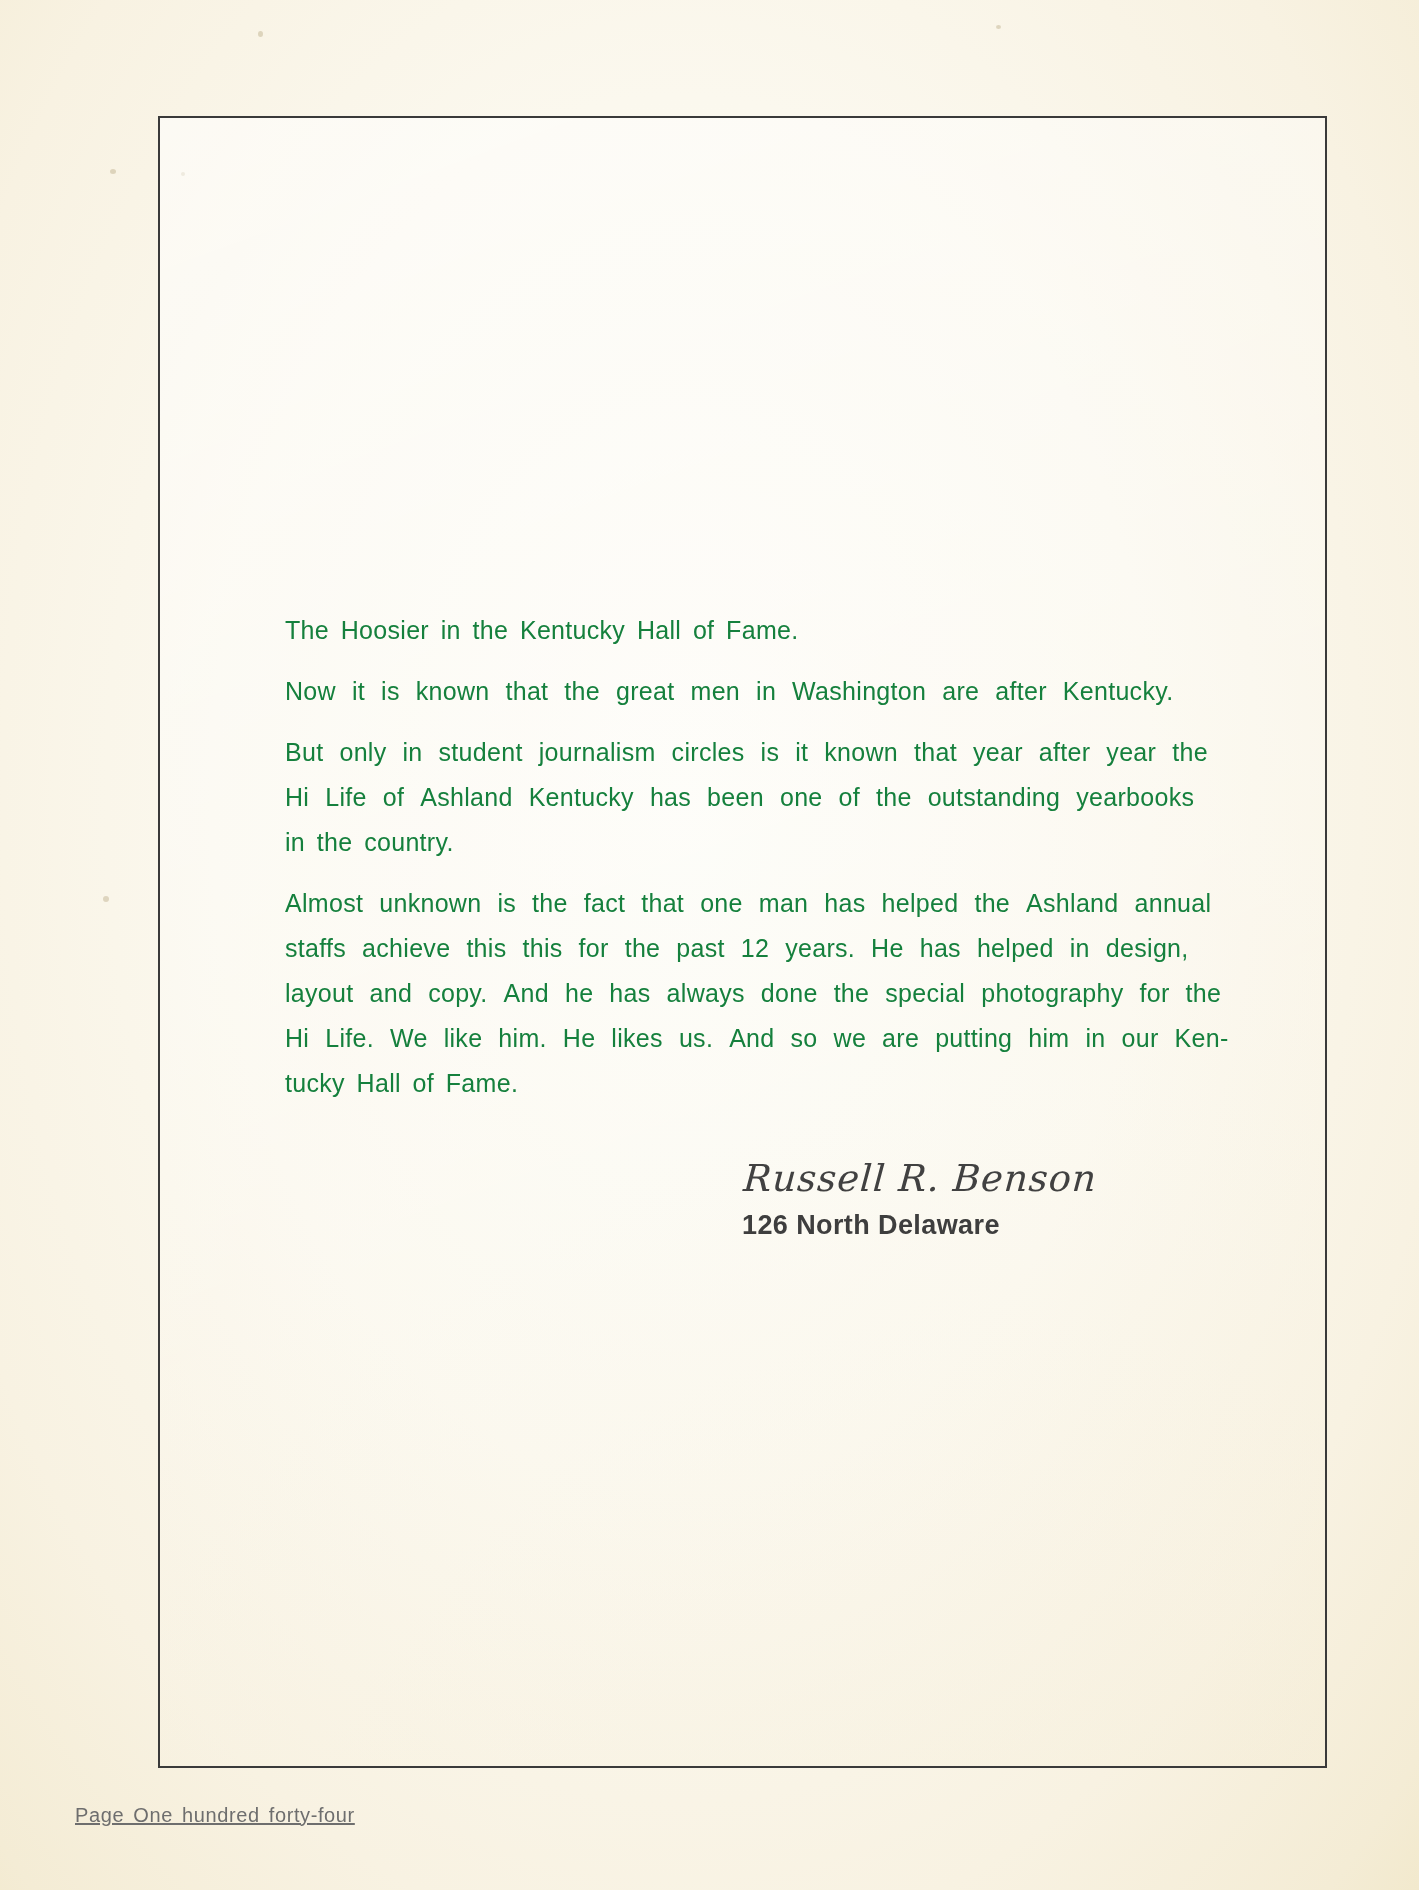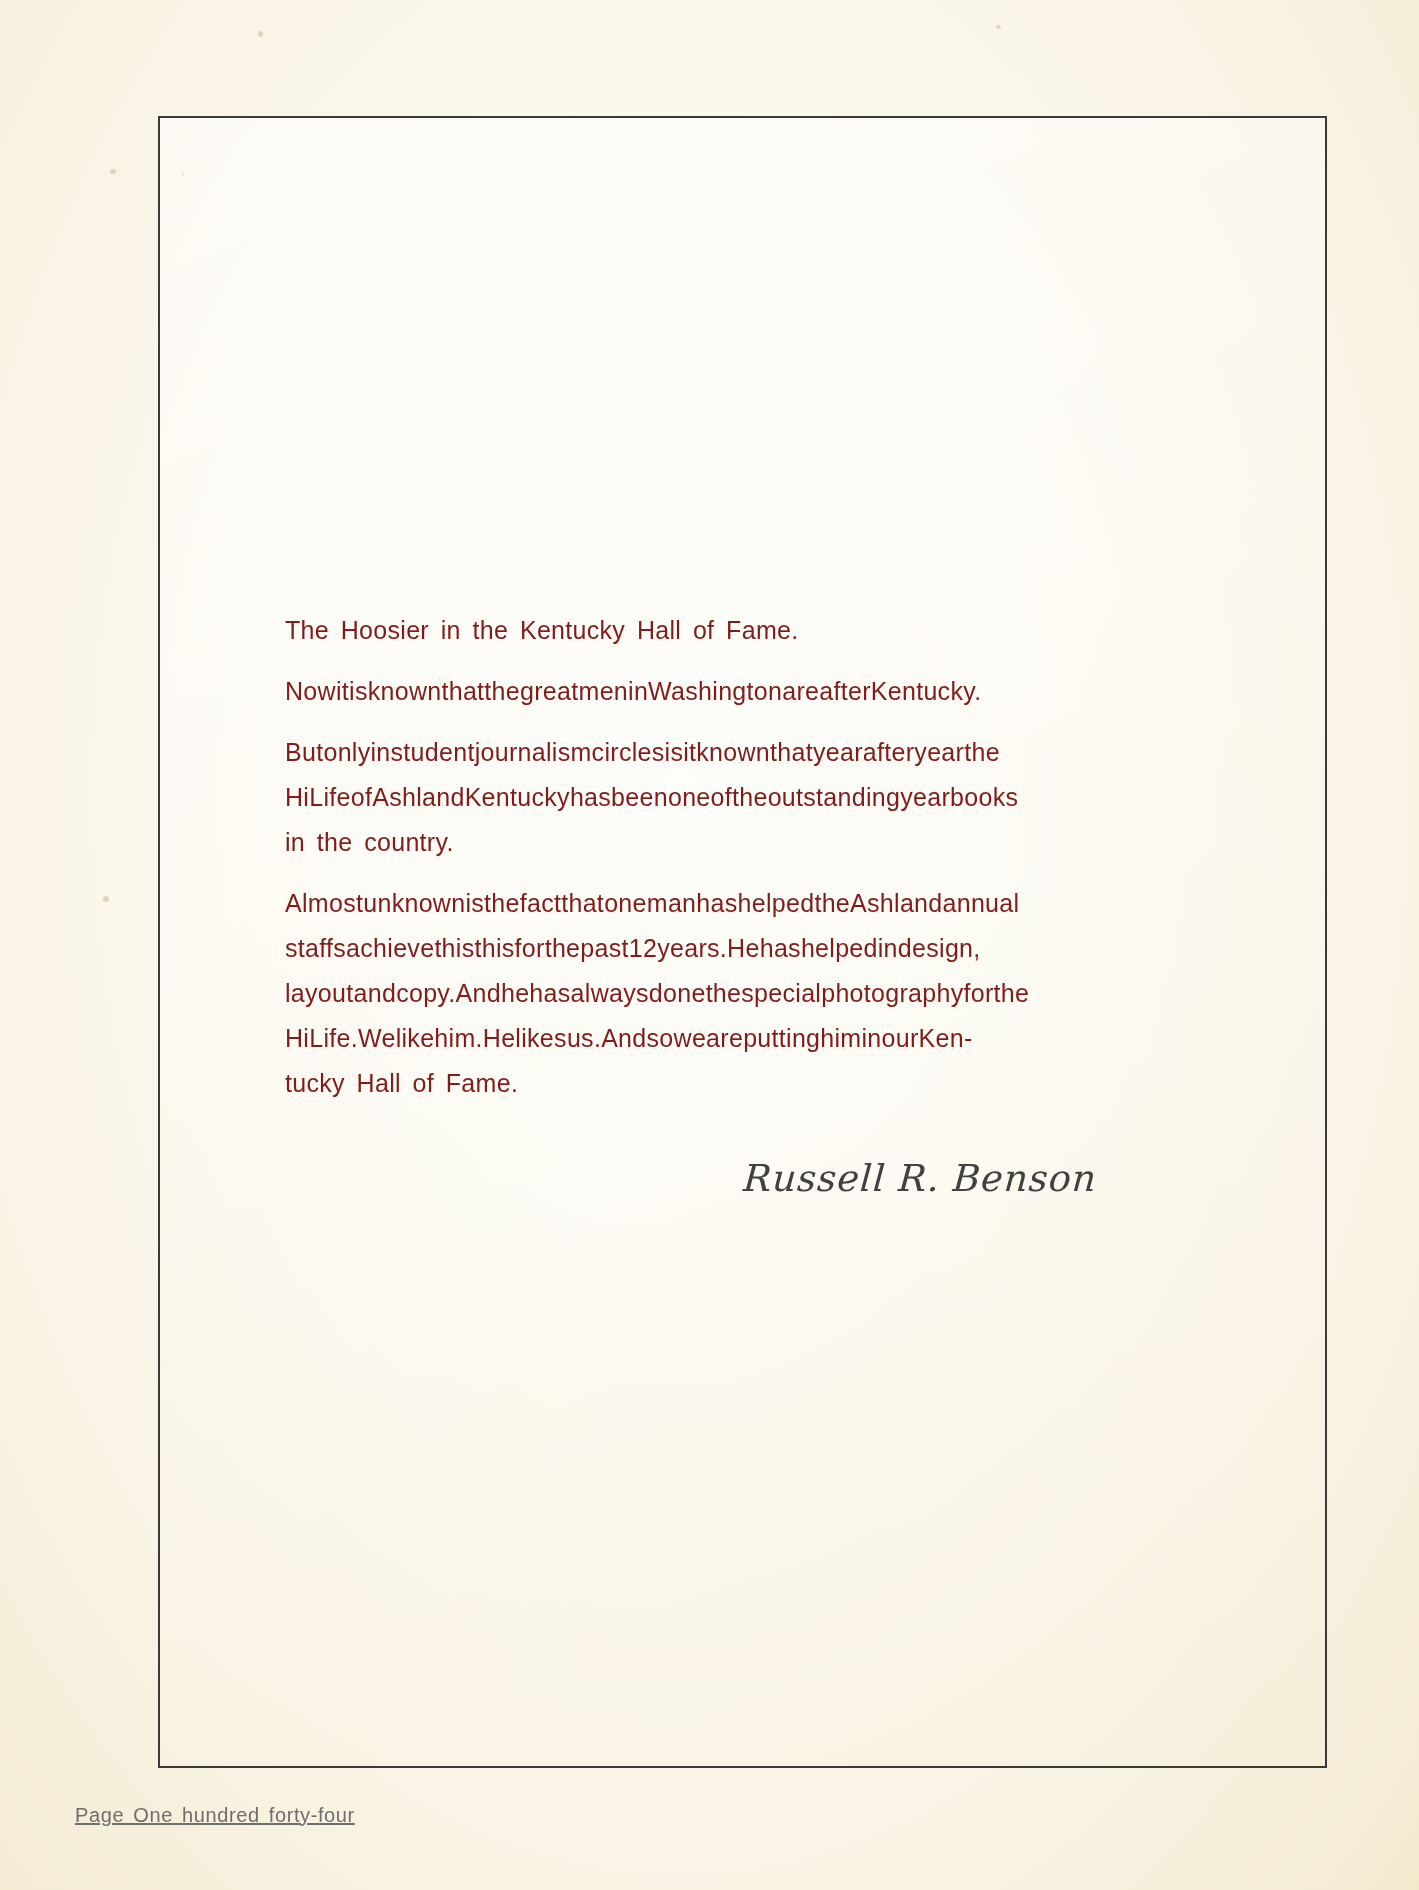--- a/index.html
+++ b/index.html
@@ -27,38 +27,39 @@
     height: 1652px;
     border: 2px solid #3a3a3a;
     box-sizing: border-box;
     background: linear-gradient(160deg, rgba(255,255,255,0.55) 0%, rgba(255,255,255,0.15) 60%, rgba(244,236,213,0.25) 100%);
   }
   .text-block {
     position: absolute;
     left: 285px;
     top: 608px;
     width: 855px;
-    color: #7f1d1d;
+    color: #15803d;
     font-size: 25px;
     letter-spacing: 0.3px;
   }
   .para {
     margin: 0 0 16px 0;
   }
   .line {
     height: 45px;
     line-height: 45px;
     white-space: nowrap;
     word-spacing: 4.5px;
   }
   .line.just {
     display: flex;
-    justify-content: flex-start;
+    justify-content: space-between;
     align-items: baseline;
     word-spacing: normal;
+    gap: 16px;
   }
   .line.just span {
     line-height: 45px;
   }
   .signature-block {
     position: absolute;
     left: 742px;
     top: 1156px;
   }
   .sig-name {
@@ -234,17 +235,18 @@
           <span>in</span>
           <span>our</span>
           <span>Ken-</span>
         </div>
         <div class="line">tucky Hall of Fame.</div>
       </div>
     </div>
 
   <div class="signature-block">
     <div class="sig-name">Russell R. Benson</div>
+    <div class="sig-addr">126 North Delaware</div>
   </div>
 
   <div class="page-footer">Page One hundred forty-four</div>
 
 </div>
 
 </body></html>

